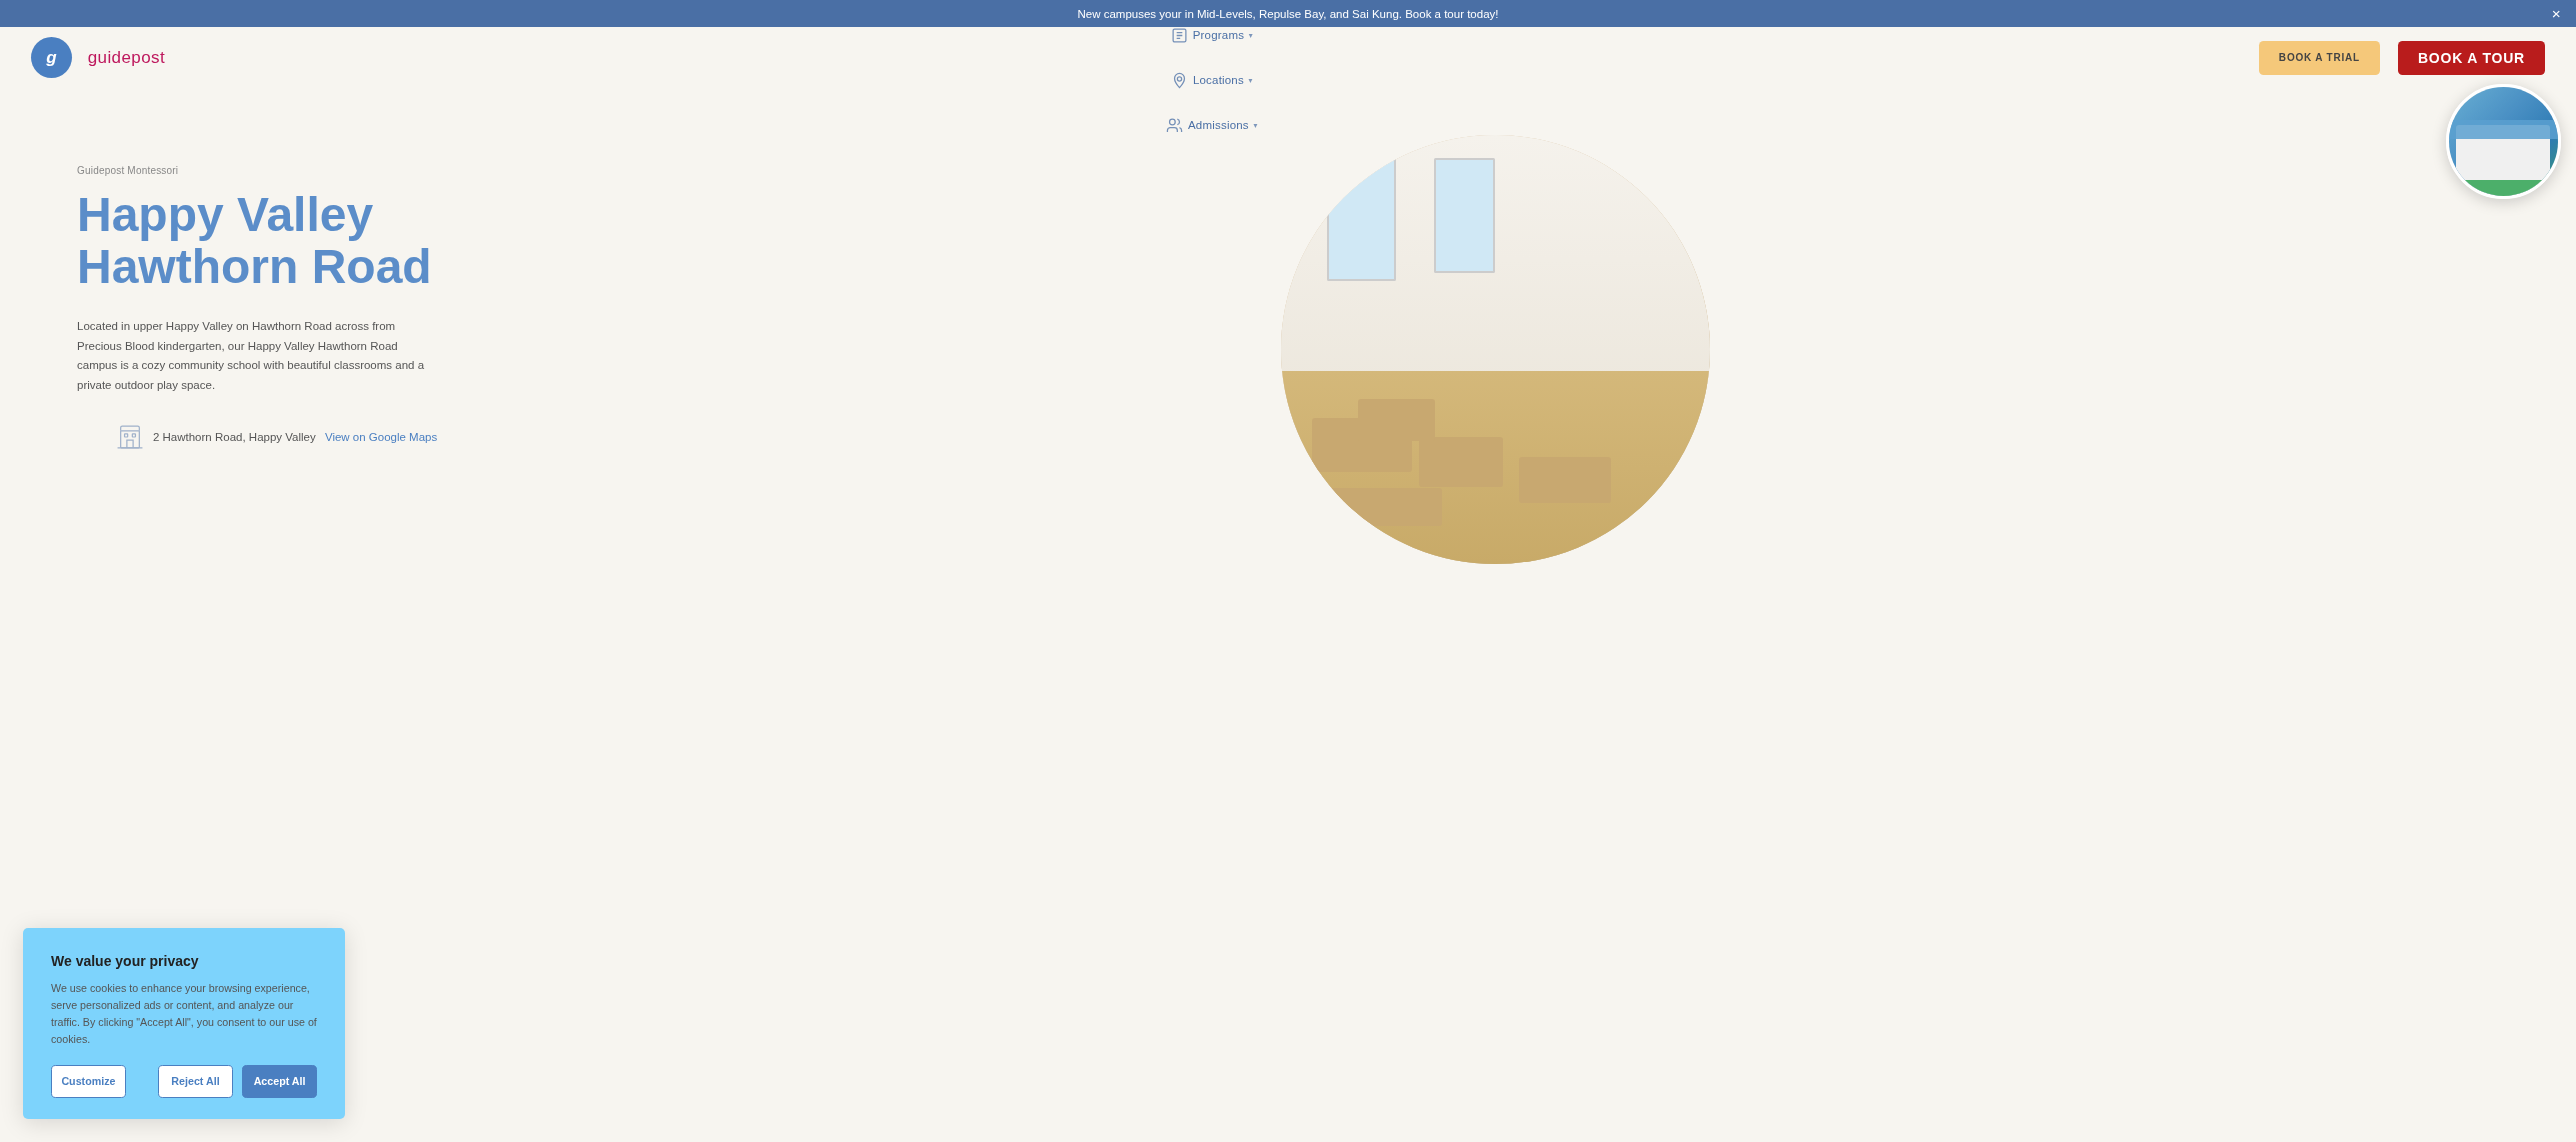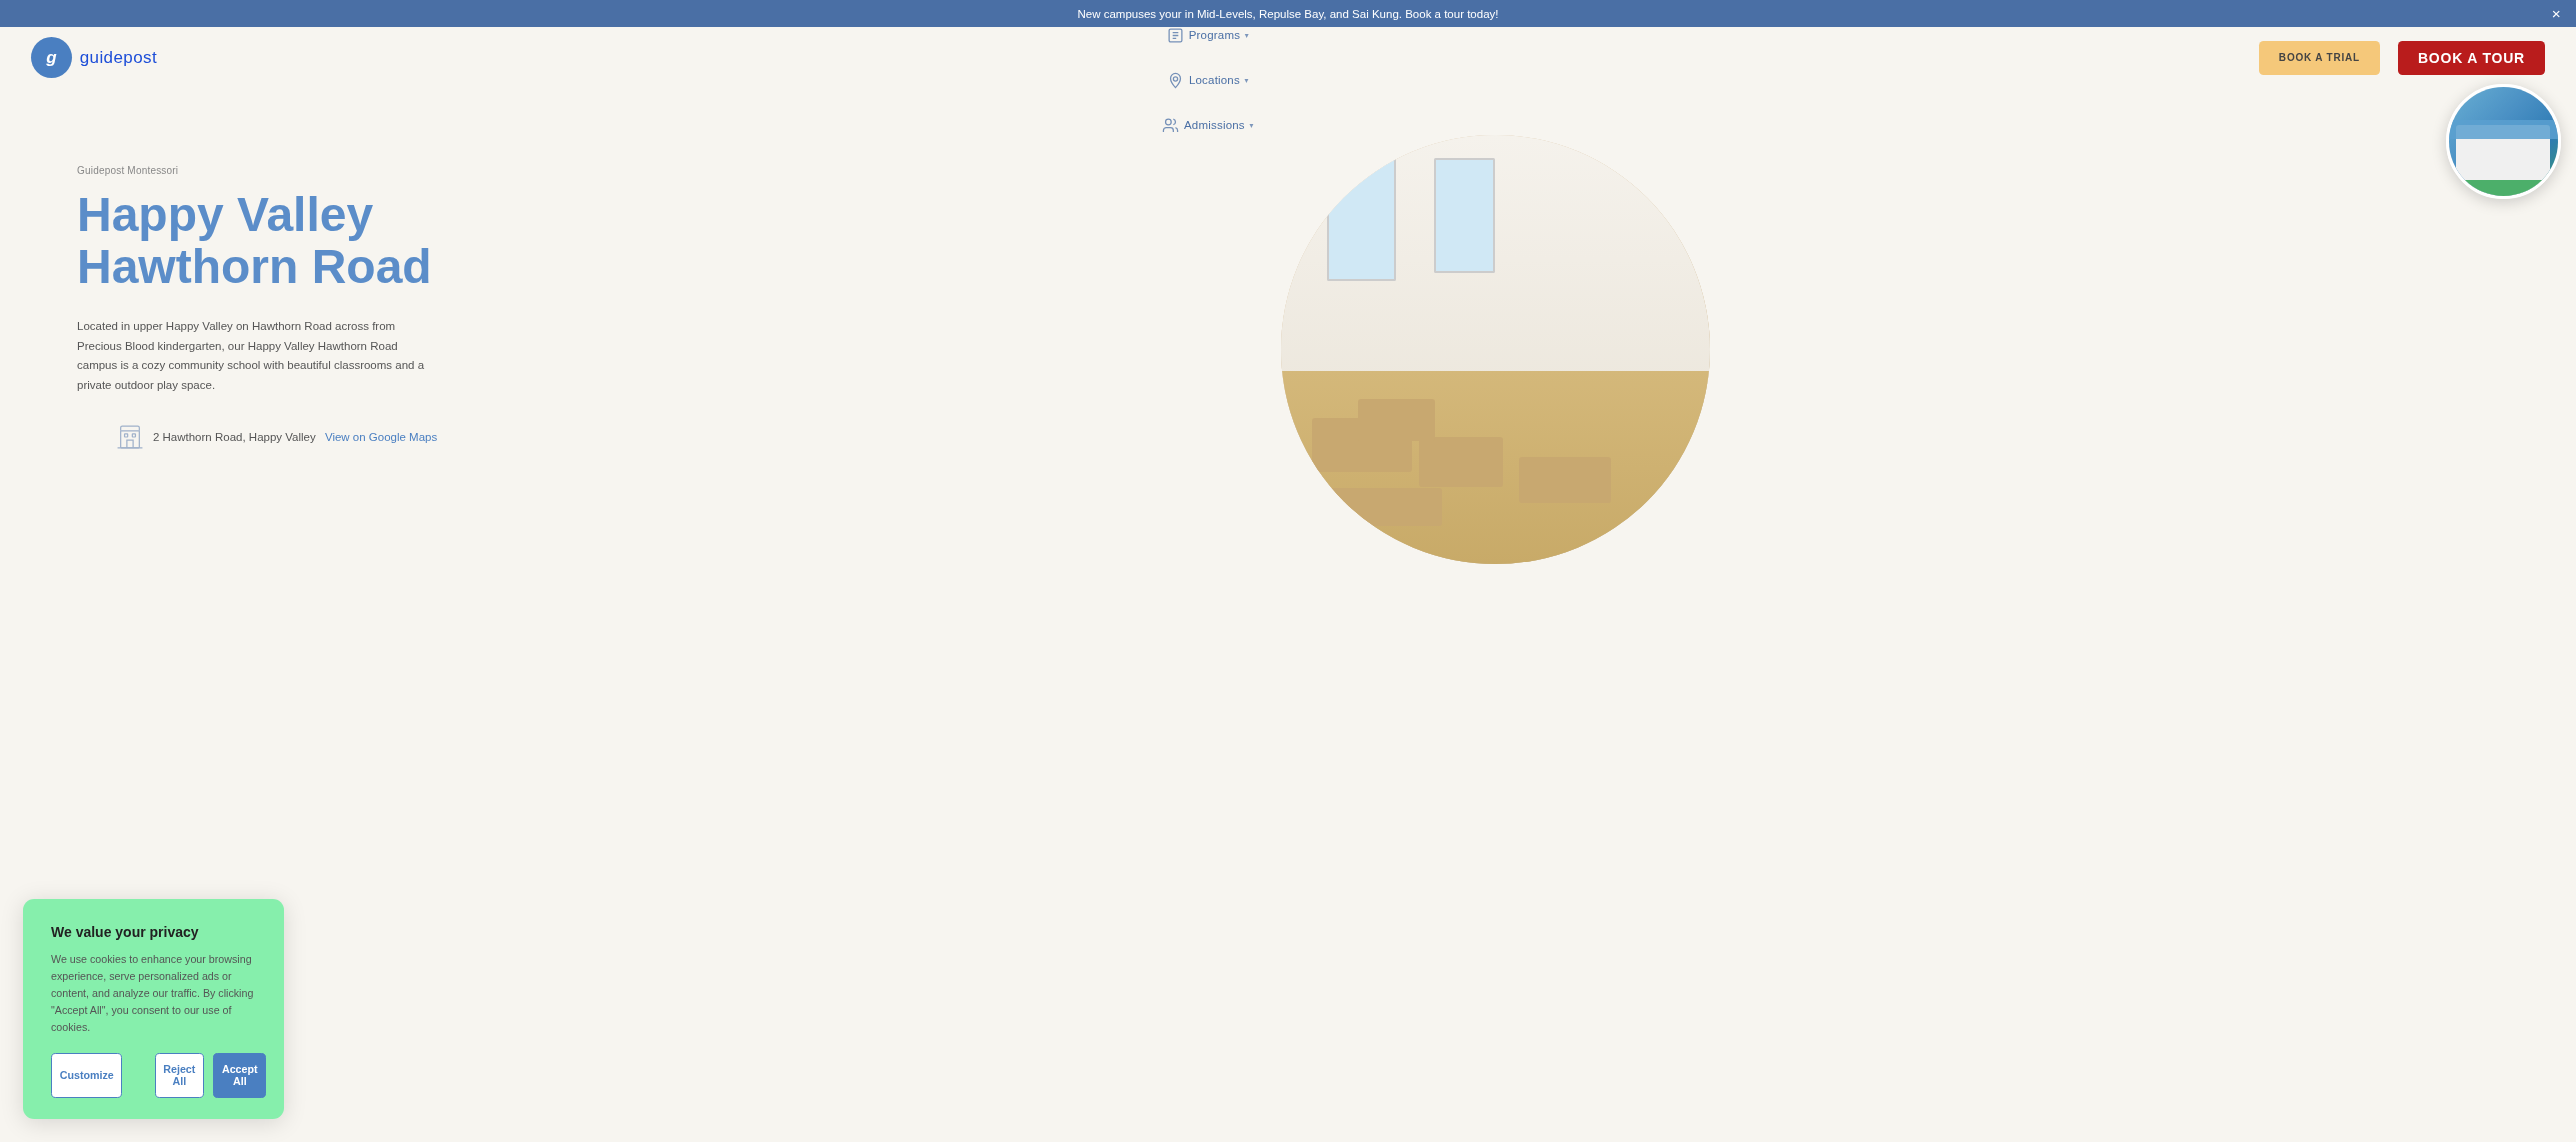--- a/index.html
+++ b/index.html
@@ -56,23 +56,24 @@
       display: flex;
       align-items: center;
       justify-content: center;
       color: #fff;
       font-size: 17px;
       font-style: italic;
       font-weight: bold;
     }
     .logo-text {
       font-size: 17px;
-      color: #1d4ed8;
+      color: #be185d;
       font-weight: 500;
       letter-spacing: 0.4px;
+      margin-left: 8px;
     }
 
     nav {
       display: flex;
       align-items: center;
       gap: 28px;
       margin: 0 auto;
       flex-direction: column;
     }
     .nav-item {
@@ -284,25 +285,25 @@
       left: 0; right: 0;
       height: 15%;
       background: #4caf6a;
     }
 
     
     .cookie-banner {
       position: fixed;
       bottom: 23px;
       left: 23px;
-      background: #86efac;
-      border-radius: 11px;
+      background: #7dd3fc;
+      border-radius: 5px;
       box-shadow: 0 3.1px 23px rgba(0,0,0,0.13);
       padding: 24.5px 28px 21.5px 28px;
-      width: 261px;
+      width: 322px;
       z-index: 1000;
     }
     .cookie-title {
       font-size: 14px;
       font-weight: 700;
       color: #222;
       margin-bottom: 10.7px;
     }
     .cookie-text {
       font-size: 10.7px;

